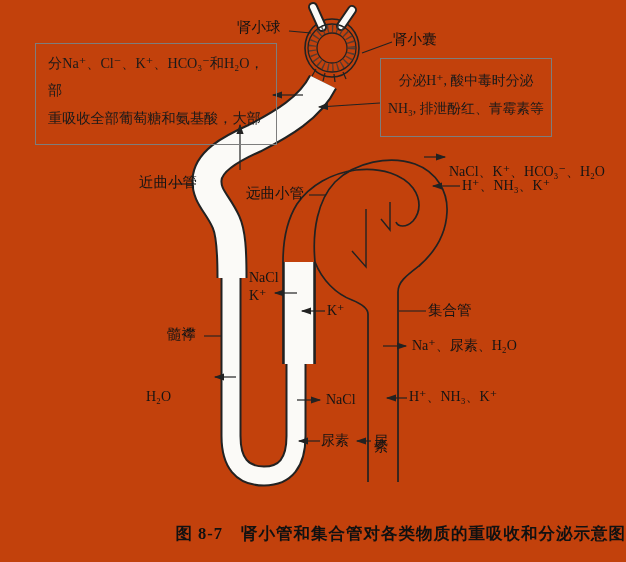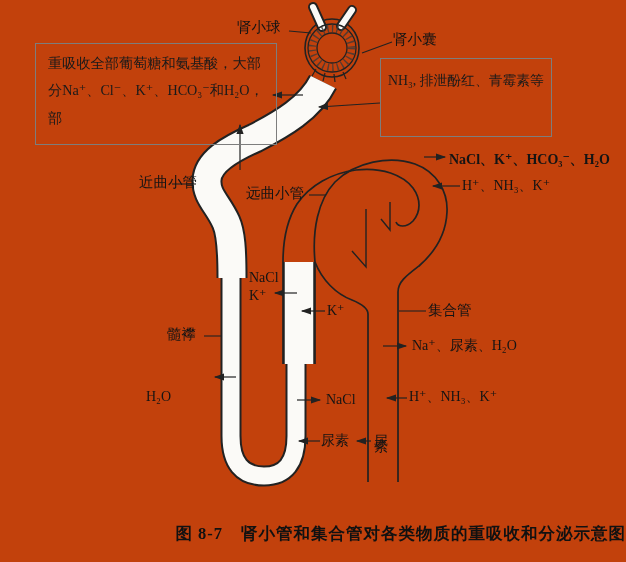--- a/index.html
+++ b/index.html
@@ -102,34 +102,35 @@
       <line x1="297" y1="400" x2="320" y2="400" marker-end="url(#arrow)"></line>
       <line x1="320" y1="441" x2="299" y2="441" marker-end="url(#arrow)"></line>
       <line x1="371" y1="441" x2="357" y2="441" marker-end="url(#arrow)"></line>
     </g>
   </svg>
 
   <div class="lbl" style="left:237px;top:20px;">肾小球</div>
   <div class="lbl" style="left:393px;top:32px;">肾小囊</div>
 
   <div class="box box-reab">
+    <div>分Na⁺、Cl⁻、K⁺、HCO₃⁻和H₂O，部</div>
     <div>重吸收全部葡萄糖和氨基酸，大部</div>
-    <div>分Na⁺、Cl⁻、K⁺、HCO₃⁻和H₂O，部</div>
   </div>
 
   <div class="box box-secr">
+    <div>分泌H⁺, 酸中毒时分泌</div>
     <div>NH₃, 排泄酚红、青霉素等</div>
   </div>
 
   <div class="lbl" style="left:110px;top:175px;margin-left:29px;">近曲小管</div>
   <div class="lbl" style="left:246px;top:186px;">远曲小管</div>
   <div class="lbl" style="left:167px;top:327px;">髓襻</div>
   <div class="lbl" style="left:428px;top:303px;font-family:Liberation Serif, serif;">集合管</div>
 
-  <div class="lbl small" style="left:449px;top:152px;font-weight:bold;">NaCl、K⁺、HCO₃⁻、H₂O</div>
+  <div class="lbl small" style="left:449px;top:164px;">NaCl、K⁺、HCO₃⁻、H₂O</div>
   <div class="lbl small" style="left:462px;top:178px;">H⁺、NH₃、K⁺</div>
 
   <div class="lbl small" style="left:249px;top:270px;">NaCl</div>
   <div class="lbl small" style="left:249px;top:288px;">K⁺</div>
   <div class="lbl small" style="left:327px;top:303px;">K⁺</div>
 
   <div class="lbl small" style="left:412px;top:338px;">Na⁺、尿素、H₂O</div>
   <div class="lbl small" style="left:409px;top:389px;">H⁺、NH₃、K⁺</div>
 
   <div class="lbl small" style="left:146px;top:368px;margin-top:21px;">H₂O</div>

